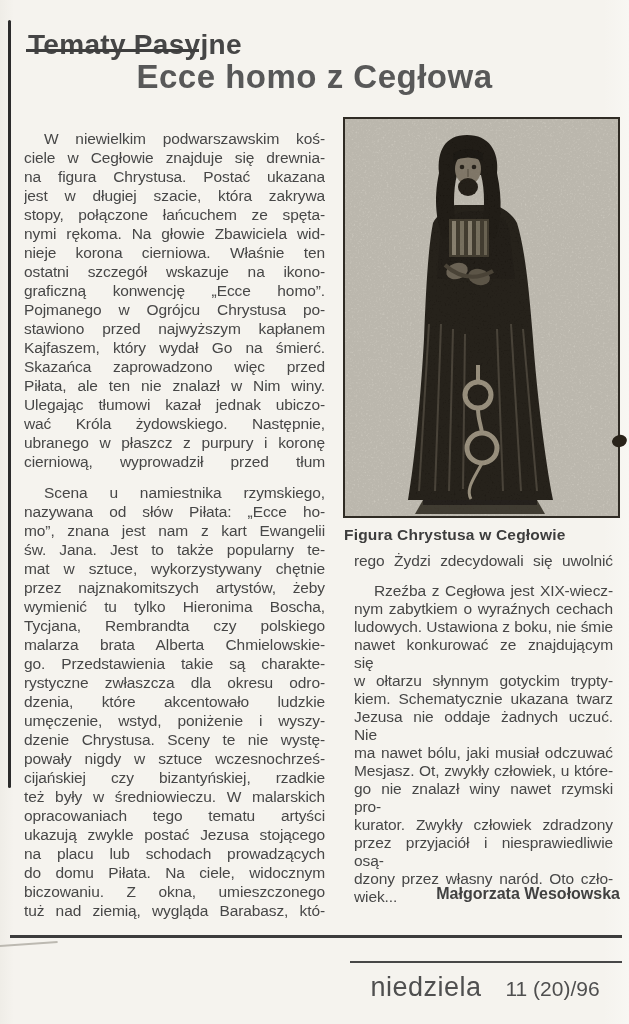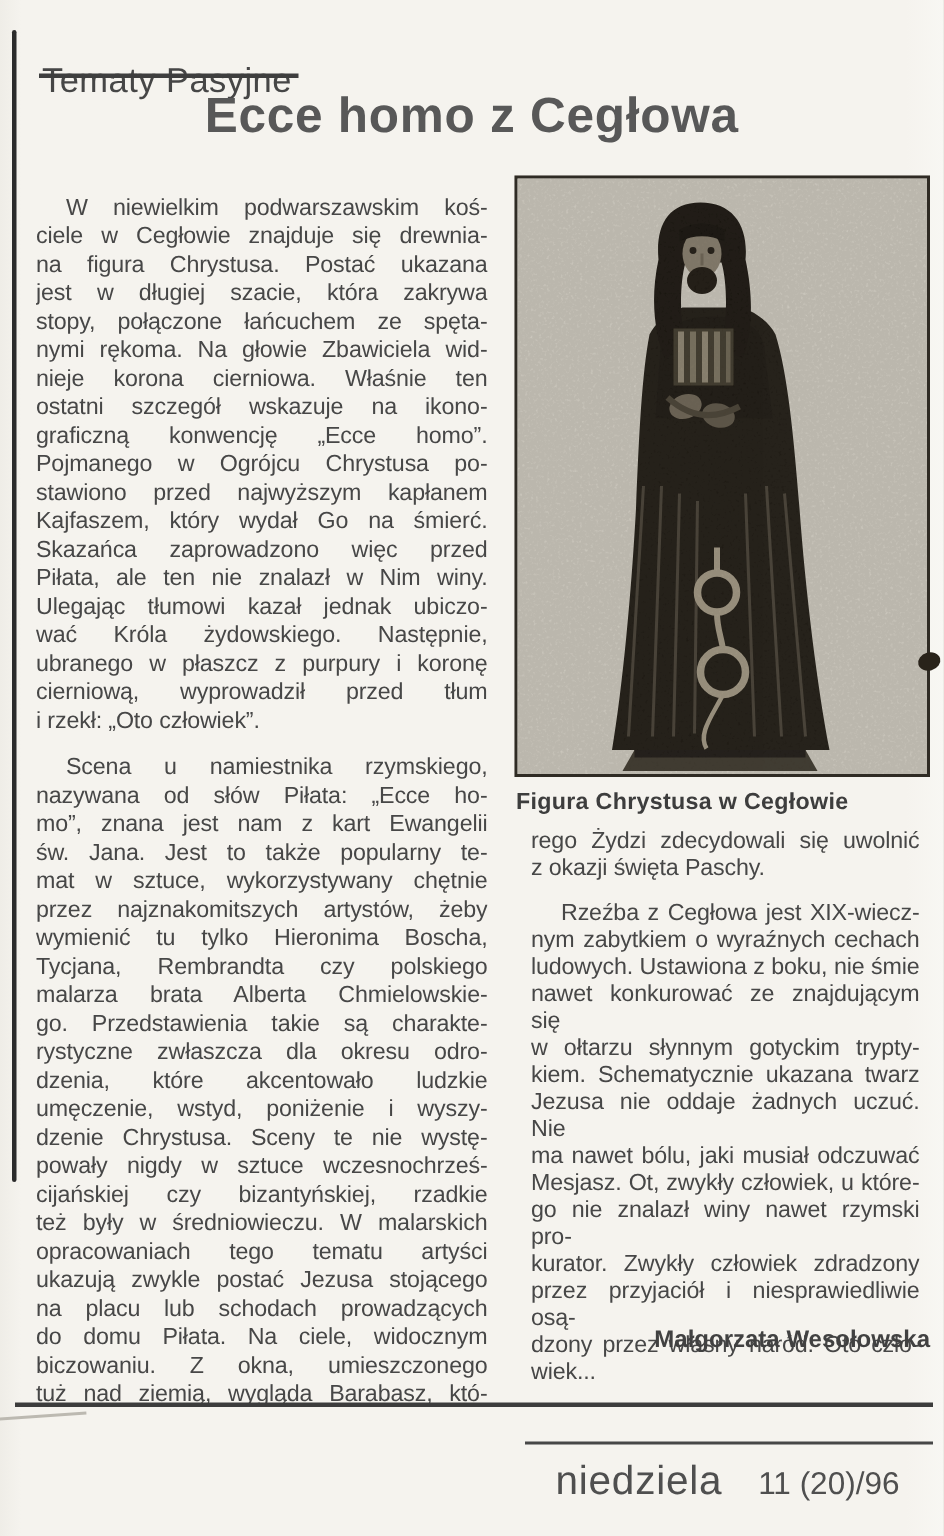--- a/index.html
+++ b/index.html
@@ -8,21 +8,21 @@
   }
   html,body{margin:0;padding:0;}
   body{background:#e9e7e1;font-family:"Liberation Sans","DejaVu Sans",sans-serif;}
   .page{
     position:relative;width:629px;height:1024px;overflow:hidden;
     background:linear-gradient(90deg,#efede7 0px,var(--paper) 14px,var(--paper) 96%,#f8f7f3 100%);
     color:var(--ink);
   }
   .left-rule{position:absolute;left:8px;top:20px;width:3px;height:768px;background:#2b2b2b;border-radius:2px;}
   .section-label{
-    position:absolute;left:28px;top:40px;font-size:23px;font-weight:normal;
+    position:absolute;left:28px;top:29px;font-size:28px;font-weight:bold;
     color:#464646;letter-spacing:.3px;
   }
   .section-underline{position:absolute;left:26px;top:49px;width:173px;height:3px;background:#3e3e3e;}
   .title{
     position:absolute;left:0;top:58px;width:629px;margin:0;text-align:center;
     font-size:33px;font-weight:bold;color:var(--title-ink);letter-spacing:.5px;
   }
   .col{position:absolute;font-size:15.5px;letter-spacing:-0.1px;color:var(--ink);}
   .col-left{left:12px;top:117px;width:325px;line-height:19px;}
   .col-right{left:342px;top:540px;width:283px;line-height:18px;}
@@ -82,21 +82,20 @@
         <div class="line">graficzną konwencję „Ecce homo”.</div>
         <div class="line">Pojmanego w Ogrójcu Chrystusa po-</div>
         <div class="line">stawiono przed najwyższym kapłanem</div>
         <div class="line">Kajfaszem, który wydał Go na śmierć.</div>
         <div class="line">Skazańca zaprowadzono więc przed</div>
         <div class="line">Piłata, ale ten nie znalazł w Nim winy.</div>
         <div class="line">Ulegając tłumowi kazał jednak ubiczo-</div>
         <div class="line">wać Króla żydowskiego. Następnie,</div>
         <div class="line">ubranego w płaszcz z purpury i koronę</div>
         <div class="line">cierniową, wyprowadził przed tłum</div>
-        <div class="line line-last">i rzekł: „Oto człowiek”.</div>
       </div>
       <div class="para indent">
         <div class="line">Scena u namiestnika rzymskiego,</div>
         <div class="line">nazywana od słów Piłata: „Ecce ho-</div>
         <div class="line">mo”, znana jest nam z kart Ewangelii</div>
         <div class="line">św. Jana. Jest to także popularny te-</div>
         <div class="line">mat w sztuce, wykorzystywany chętnie</div>
         <div class="line">przez najznakomitszych artystów, żeby</div>
         <div class="line">wymienić tu tylko Hieronima Boscha,</div>
         <div class="line">Tycjana, Rembrandta czy polskiego</div>
@@ -185,21 +184,20 @@
       <rect x="0" y="0" width="273" height="397" filter="url(#grain)" opacity="0.22"></rect>
     </svg>
   </figure>
   <div class="photo-blot"></div>
 
   <div class="caption">Figura Chrystusa w Cegłowie</div>
 
   <div class="col col-right">
       <div class="para">
         <div class="line">rego Żydzi zdecydowali się uwolnić</div>
-        <div class="line line-last">z okazji święta Paschy.</div>
       </div>
       <div class="para indent">
         <div class="line">Rzeźba z Cegłowa jest XIX-wiecz-</div>
         <div class="line">nym zabytkiem o wyraźnych cechach</div>
         <div class="line">ludowych. Ustawiona z boku, nie śmie</div>
         <div class="line">nawet konkurować ze znajdującym się</div>
         <div class="line">w ołtarzu słynnym gotyckim trypty-</div>
         <div class="line">kiem. Schematycznie ukazana twarz</div>
         <div class="line">Jezusa nie oddaje żadnych uczuć. Nie</div>
         <div class="line">ma nawet bólu, jaki musiał odczuwać</div>

